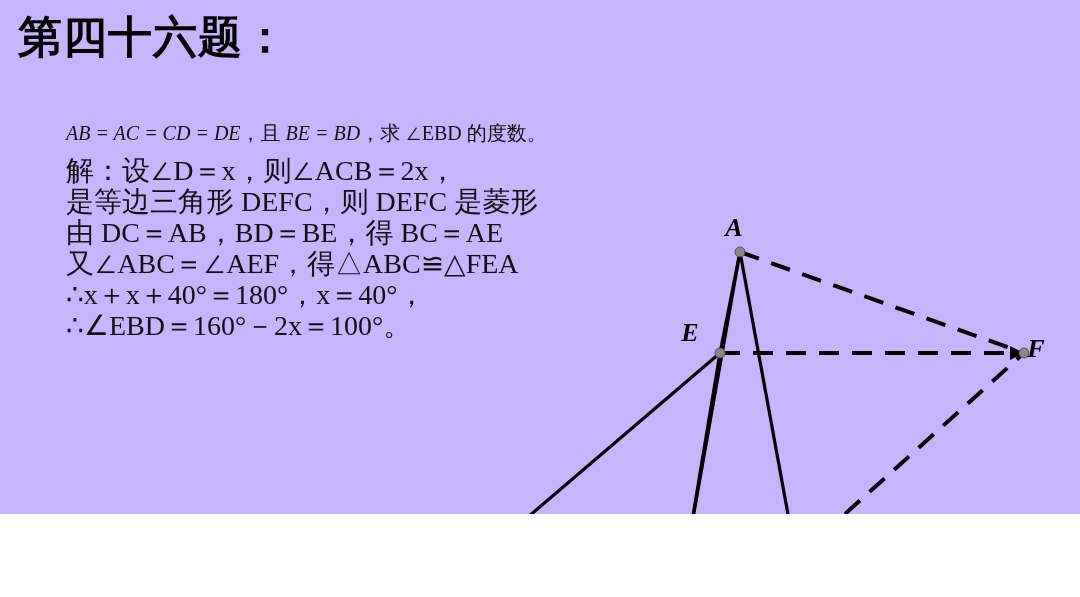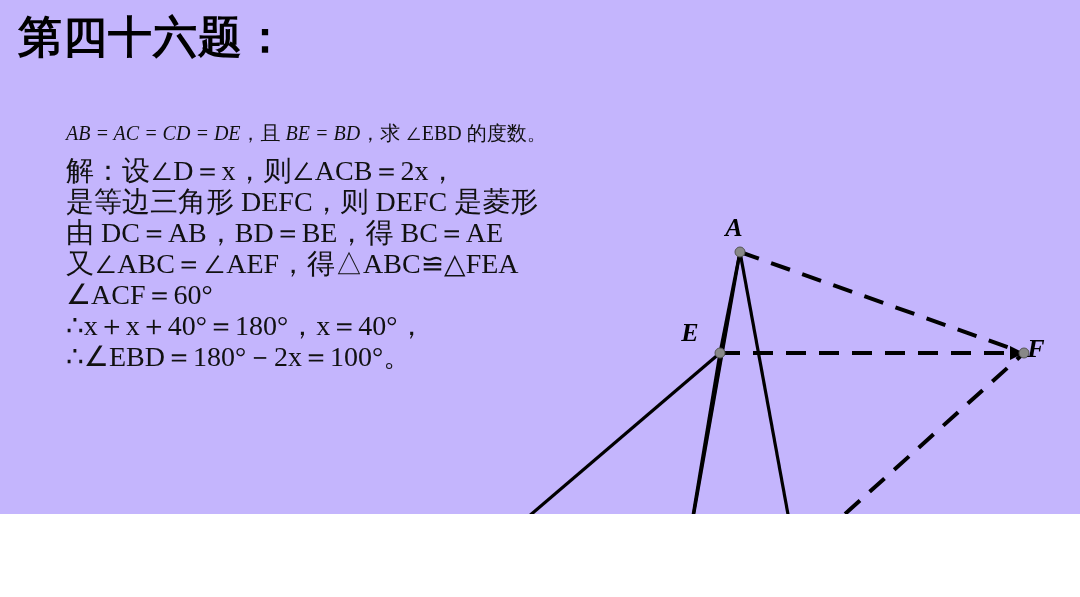--- a/index.html
+++ b/index.html
@@ -64,23 +64,22 @@
   <div id="title">第四十六题：</div>
 
   <div id="solution">
     <div class="line first">
       <span class="it">AB = AC = CD = DE</span><span>，且 </span><span class="it">BE = BD</span><span>，求 ∠EBD 的度数。</span>
     </div>
     <div class="line">解：设∠D＝x，则∠ACB＝2x，</div>
     <div class="line">是等边三角形 DEFC，则 DEFC 是菱形</div>
     <div class="line">由 DC＝AB，BD＝BE，得 BC＝AE</div>
     <div class="line">又∠ABC＝∠AEF，得△ABC≌△FEA</div>
-    <div class="line">∠ACF＝60°</div>
     <div class="line">∴x＋x＋40°＝180°，x＝40°，</div>
-    <div class="line">∴∠EBD＝180°－2x＝100°。</div>
+    <div class="line">∴∠EBD＝160°－2x＝100°。</div>
   </div>
 
   <div id="figure">
     <svg id="fig-svg" width="650" height="400" viewBox="0 0 650 400">
         <line x1="60" y1="368" x2="376" y2="368" stroke="#000000" stroke-width="3.2" stroke-linecap="butt"></line>
         <line x1="60" y1="368" x2="300" y2="163" stroke="#000000" stroke-width="3.2" stroke-linecap="butt"></line>
         <line x1="300" y1="163" x2="266" y2="368" stroke="#000000" stroke-width="3.2" stroke-linecap="butt"></line>
         <line x1="320" y1="62" x2="266" y2="368" stroke="#000000" stroke-width="3.2" stroke-linecap="butt"></line>
         <line x1="320" y1="62" x2="376" y2="368" stroke="#000000" stroke-width="3.2" stroke-linecap="butt"></line>
         <line x1="320" y1="62" x2="300" y2="163" stroke="#000000" stroke-width="3.2" stroke-linecap="butt"></line>

